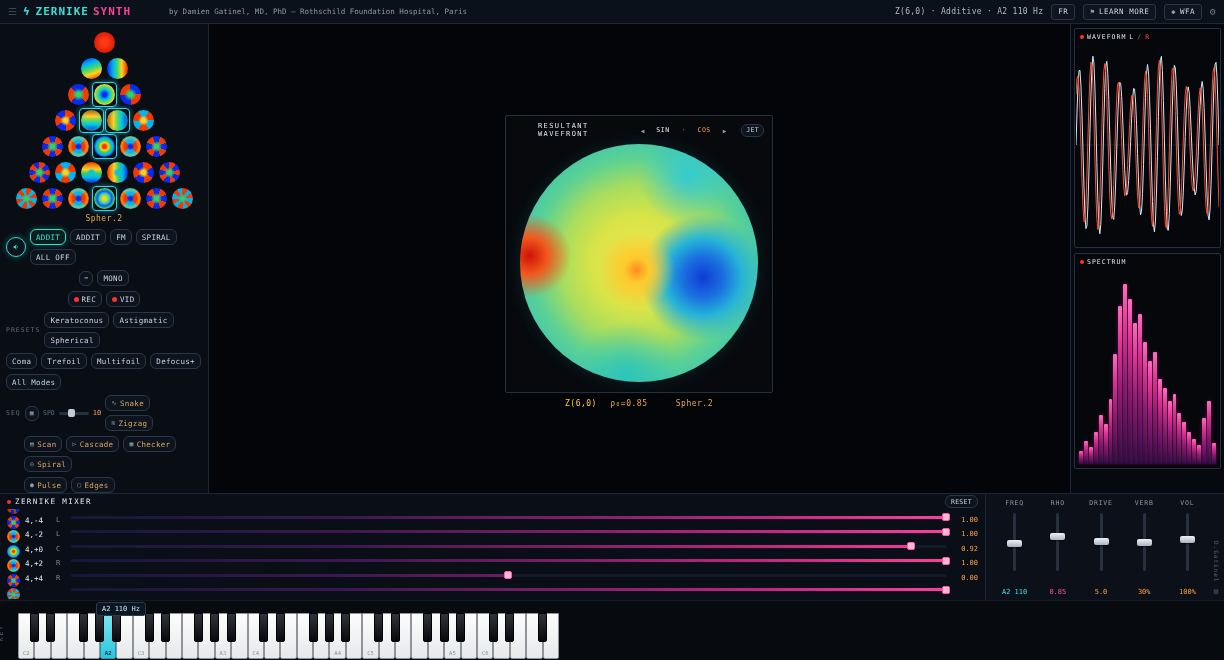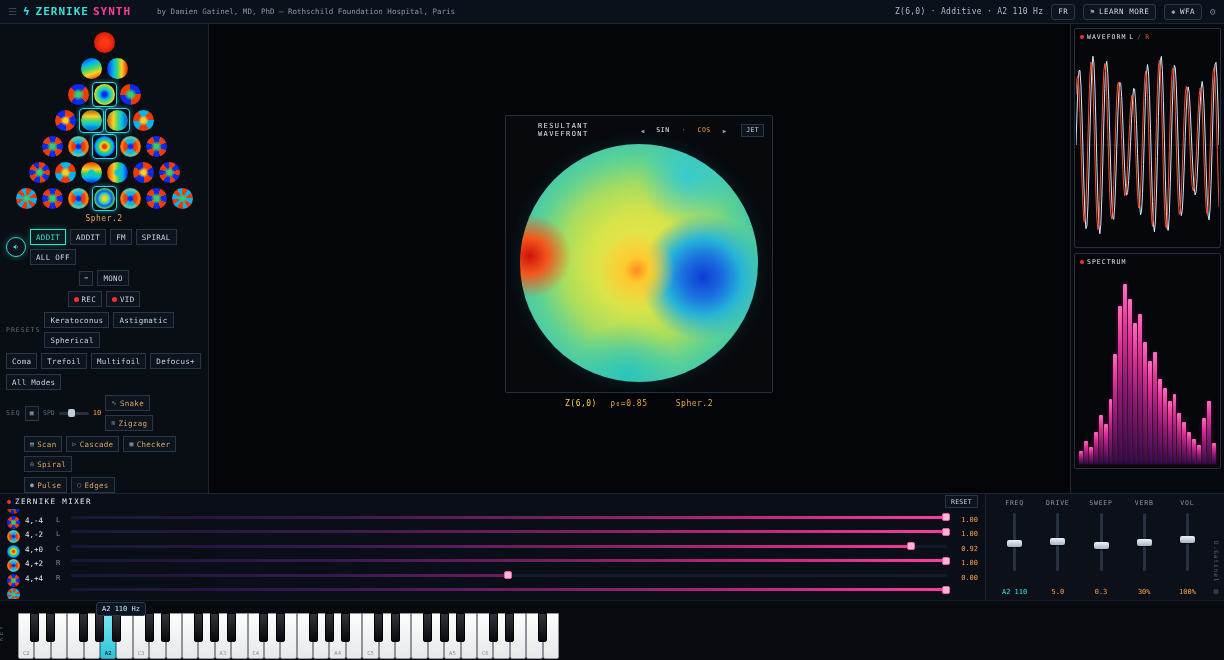--- a/index.html
+++ b/index.html
@@ -8,21 +8,21 @@
        -webkit-font-smoothing:antialiased;}
   *{box-sizing:border-box;}
 
   
   #topbar{position:absolute;top:0;left:0;width:1224px;height:24px;background:#0b111b;
           border-bottom:1px solid #1c2634;display:flex;align-items:center;padding:0 8px;gap:6px;}
   .menu-ic{color:#3a4656;font-size:10px;}
   .bolt{color:#35dce8;font-size:11px;font-weight:bold;}
   .t1{color:#38e0d6;font-weight:bold;font-size:11px;letter-spacing:1px;}
   .t2{color:#ff3f9e;font-weight:bold;font-size:11px;letter-spacing:1px;margin-left:-2px;}
-  .byline{color:#8b98a8;font-size:7.5px;margin-left:0;padding-left:20px;}
+  .byline{color:#8b98a8;font-size:7.5px;margin-left:12px;padding-left:20px;}
   .tb-right{margin-left:auto;display:flex;align-items:center;gap:8px;}
   .tb-status{color:#aeb9c6;font-size:8px;letter-spacing:.3px;}
   .tb-btn{display:inline-flex;align-items:center;gap:4px;background:#0e1520;border:1px solid #2b3748;
           color:#c9d4e2;font-size:7.5px;padding:2.5px 6px;border-radius:3px;cursor:pointer;
           font-family:inherit;letter-spacing:.5px;}
   .tb-btn .ic{font-size:7px;color:#8fa0b2;}
   .gear{color:#6b7888;font-size:10px;}
 
   
   #left{position:absolute;top:24px;left:0;width:209px;height:469px;background:#090e15;
@@ -52,21 +52,21 @@
   .pat-astig2{background:radial-gradient(circle,#0a2af0 0 12%,rgba(0,0,0,0) 26%),radial-gradient(circle,rgba(0,0,0,0) 40%,rgba(255,210,30,.5) 60%,rgba(0,0,0,0) 75%),conic-gradient(from 45deg,#f03a00 0 90deg,#00b4f0 0 180deg,#f03a00 0 270deg,#00b4f0 0 360deg);}
   .pat-spher{background:radial-gradient(circle,#f03a00 0 12%,#ffd21e 26%,#2fd06e 42%,#00b4f0 58%,#0a2af0 72%,#2fd06e 86%,#ffd21e 100%);}
   .pat-penta{background:radial-gradient(circle,#2fd06e 0 14%,rgba(0,0,0,0) 36%),conic-gradient(#f03a00 0 36deg,#0a2af0 0 72deg,#f03a00 0 108deg,#0a2af0 0 144deg,#f03a00 0 180deg,#0a2af0 0 216deg,#f03a00 0 252deg,#0a2af0 0 288deg,#f03a00 0 324deg,#0a2af0 0 360deg);}
   .pat-hexa{background:radial-gradient(circle,#2fd06e 0 12%,rgba(0,0,0,0) 32%),conic-gradient(#f03a00 0 30deg,#00b4f0 0 60deg,#f03a00 0 90deg,#00b4f0 0 120deg,#f03a00 0 150deg,#00b4f0 0 180deg,#f03a00 0 210deg,#00b4f0 0 240deg,#f03a00 0 270deg,#00b4f0 0 300deg,#f03a00 0 330deg,#00b4f0 0 360deg);}
   .pat-spher2{background:radial-gradient(circle,#ffd21e 0 10%,#9fdd3e 22%,#1ec8d8 36%,#1e50f0 50%,#2fd06e 66%,#ffd21e 82%,#f05a00 94%);}
 
   .sel-label{text-align:center;color:#e8a84c;font-size:8px;margin:3px 0 6px;letter-spacing:.5px;}
   .ctl-row{display:flex;align-items:center;gap:4px;padding:0 6px;margin-bottom:5px;}
   .ctl-row.center{justify-content:center;}
   .btn{display:inline-flex;align-items:center;gap:3px;background:#0d141e;border:1px solid #2b3748;
-       color:#c9d4e2;font-size:7.5px;padding:2.5px 5px;border-radius:0;cursor:pointer;
+       color:#c9d4e2;font-size:7.5px;padding:2.5px 5px;border-radius:6px;cursor:pointer;
        font-family:inherit;letter-spacing:.3px;white-space:nowrap;}
   .btn .bicon{font-size:6.5px;color:#8fa0b2;}
   .btn-on{color:#35e0cc;border-color:#35e0cc;background:rgba(53,224,204,.07);
           box-shadow:0 0 6px rgba(53,224,204,.35);}
   .btn-row{display:flex;gap:4px;flex-wrap:wrap;}
   .indent{padding:0 6px;margin-bottom:5px;}
   .indent2{padding:0 6px 0 24px;margin-bottom:5px;}
   .seq-btn{color:#d9a75f;}
   .spk{width:20px;height:20px;border-radius:50%;background:#0d141e;border:1px solid #2fd8c8;
        display:flex;align-items:center;justify-content:center;flex:none;cursor:pointer;
@@ -614,32 +614,32 @@
   <section id="faders">
     <div id="faderCols" style="display:flex;flex:1;gap:2px">
         <div class="fader-col">
           <div class="fader-label">FREQ</div>
           <div class="fader-track">
             <div class="fader-handle" style="top: calc(52% - 3px);"></div>
           </div>
           <div class="fader-value v-cyan">A2 110</div>
         </div>
         <div class="fader-col">
+          <div class="fader-label">RHO</div>
+          <div class="fader-track">
+            <div class="fader-handle" style="top: calc(40% - 3px);"></div>
+          </div>
+          <div class="fader-value v-pink">0.85</div>
+        </div>
+        <div class="fader-col">
           <div class="fader-label">DRIVE</div>
           <div class="fader-track">
             <div class="fader-handle" style="top: calc(48% - 3px);"></div>
           </div>
           <div class="fader-value v-orange">5.0</div>
-        </div>
-        <div class="fader-col">
-          <div class="fader-label">SWEEP</div>
-          <div class="fader-track">
-            <div class="fader-handle" style="top: calc(56% - 3px);"></div>
-          </div>
-          <div class="fader-value v-orange">0.3</div>
         </div>
         <div class="fader-col">
           <div class="fader-label">VERB</div>
           <div class="fader-track">
             <div class="fader-handle" style="top: calc(50% - 3px);"></div>
           </div>
           <div class="fader-value v-orange">30%</div>
         </div>
         <div class="fader-col">
           <div class="fader-label">VOL</div>

